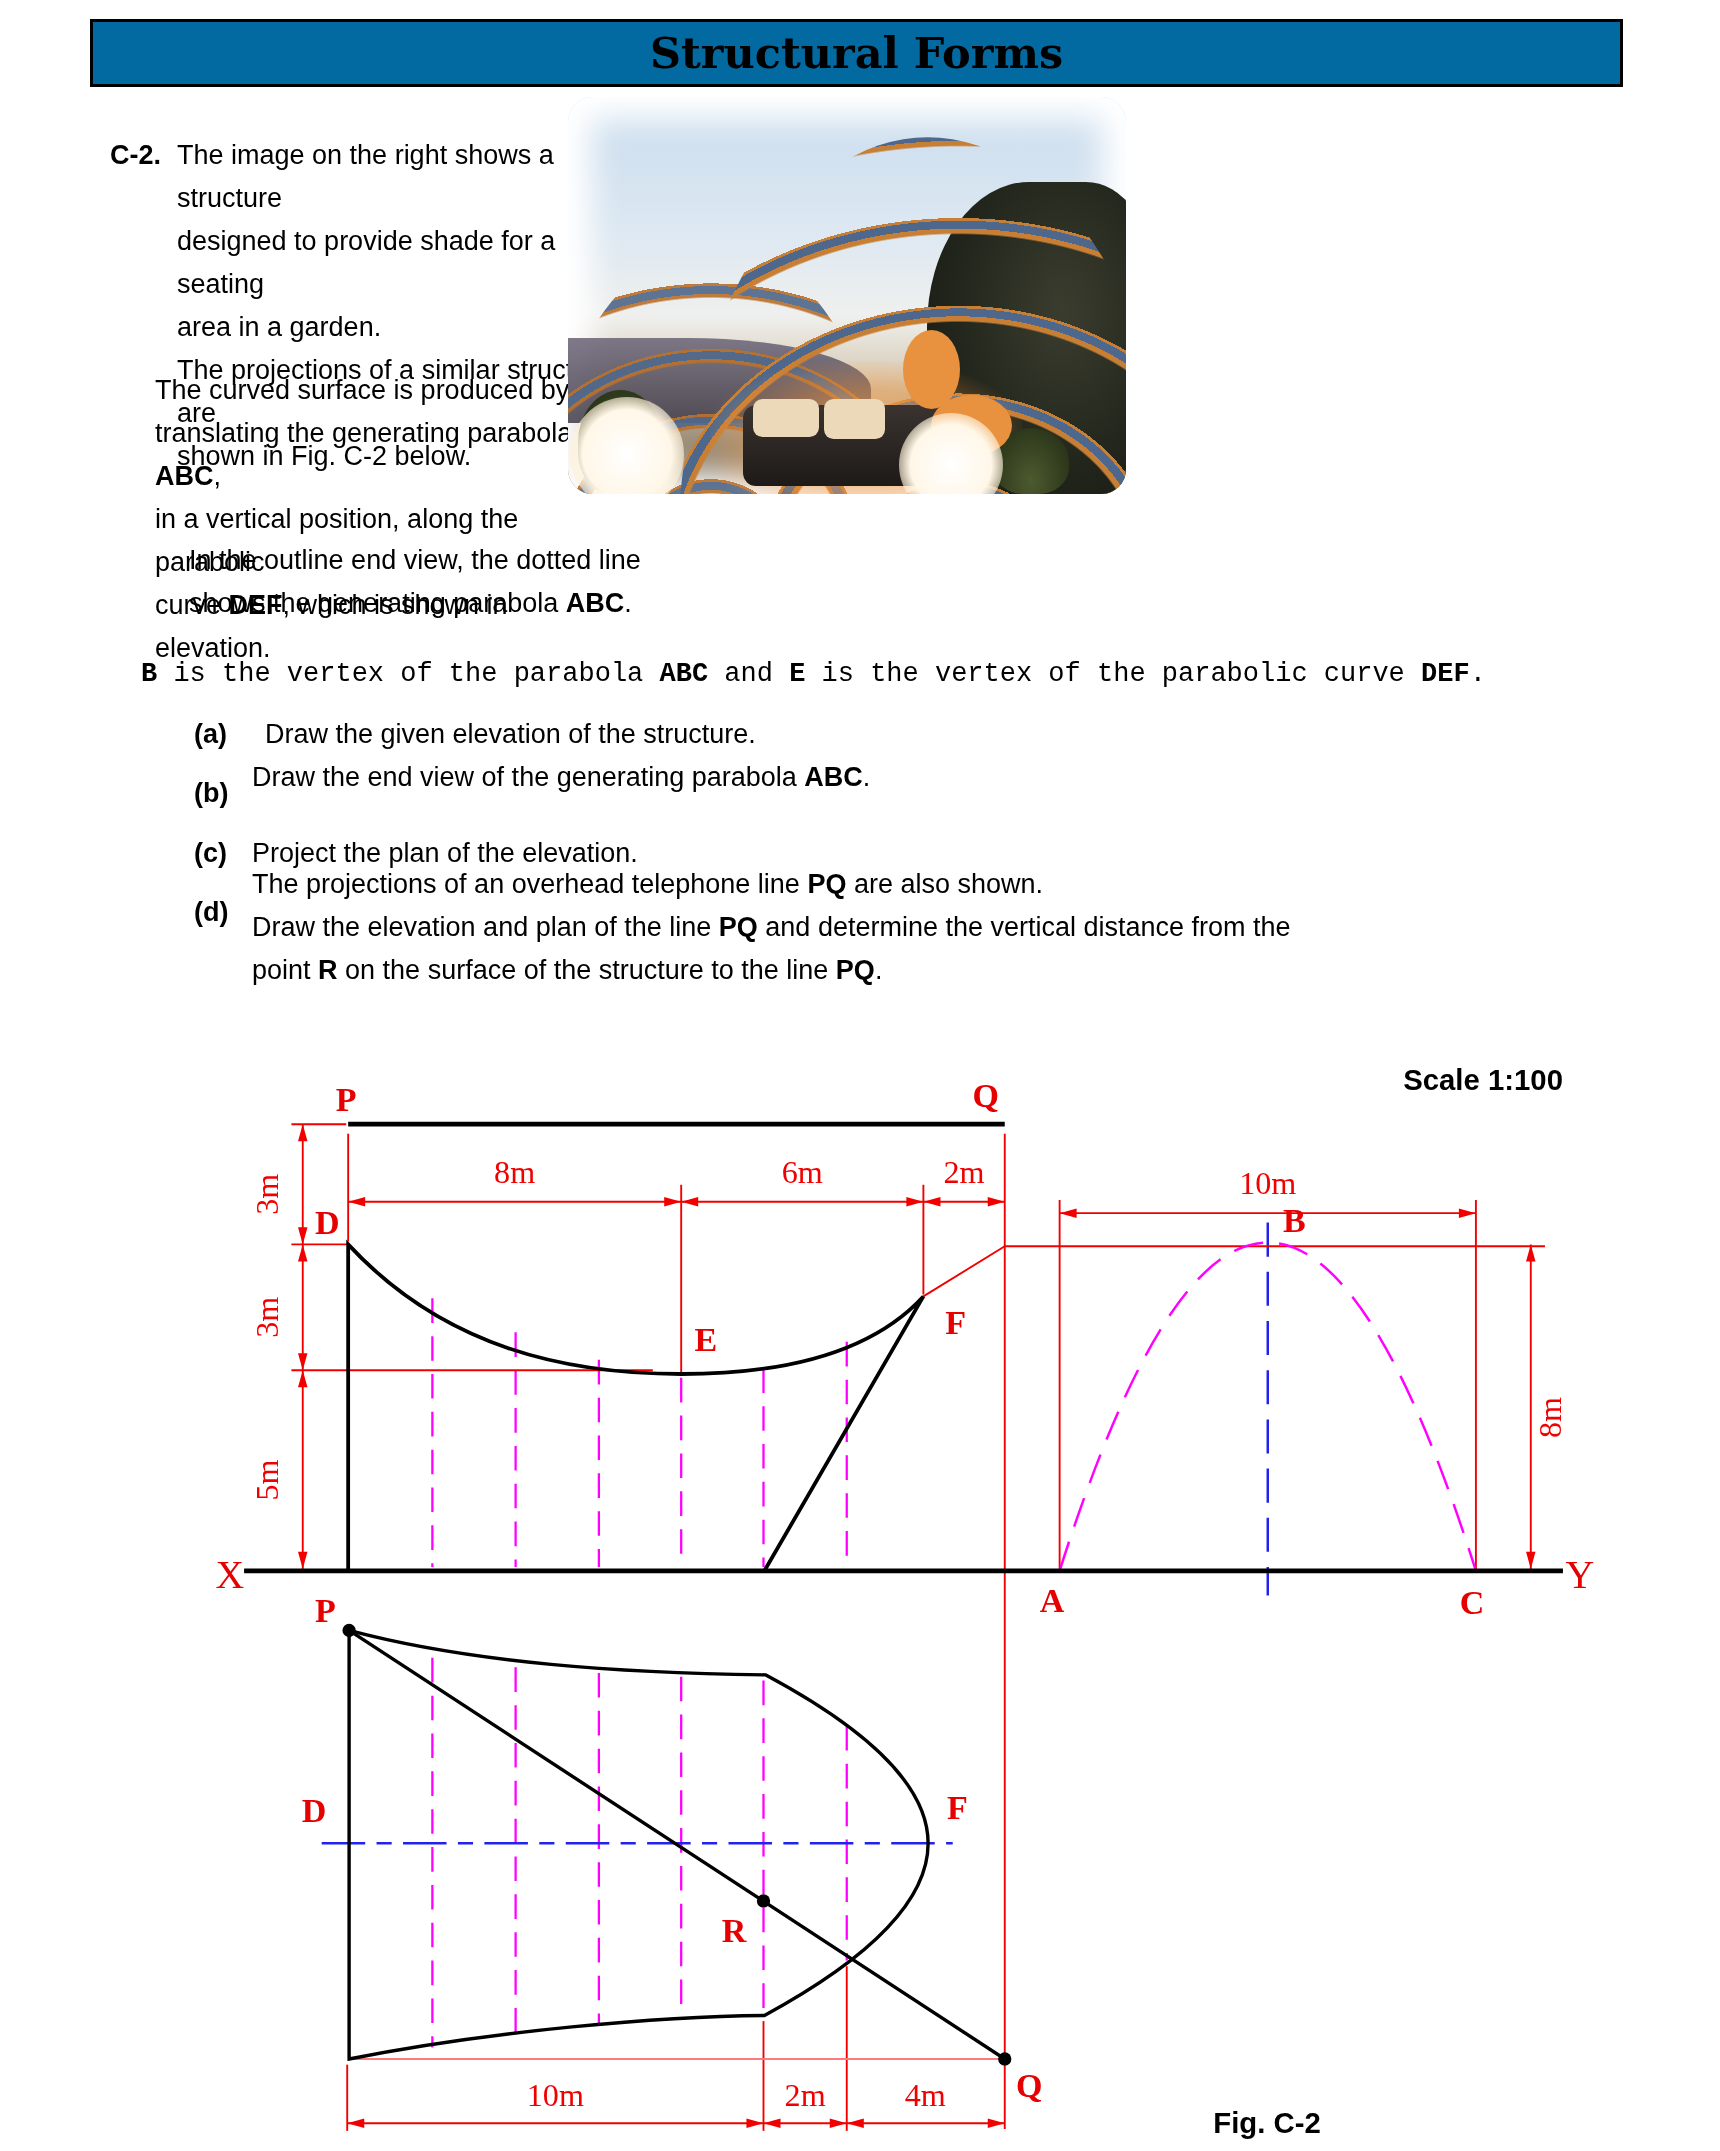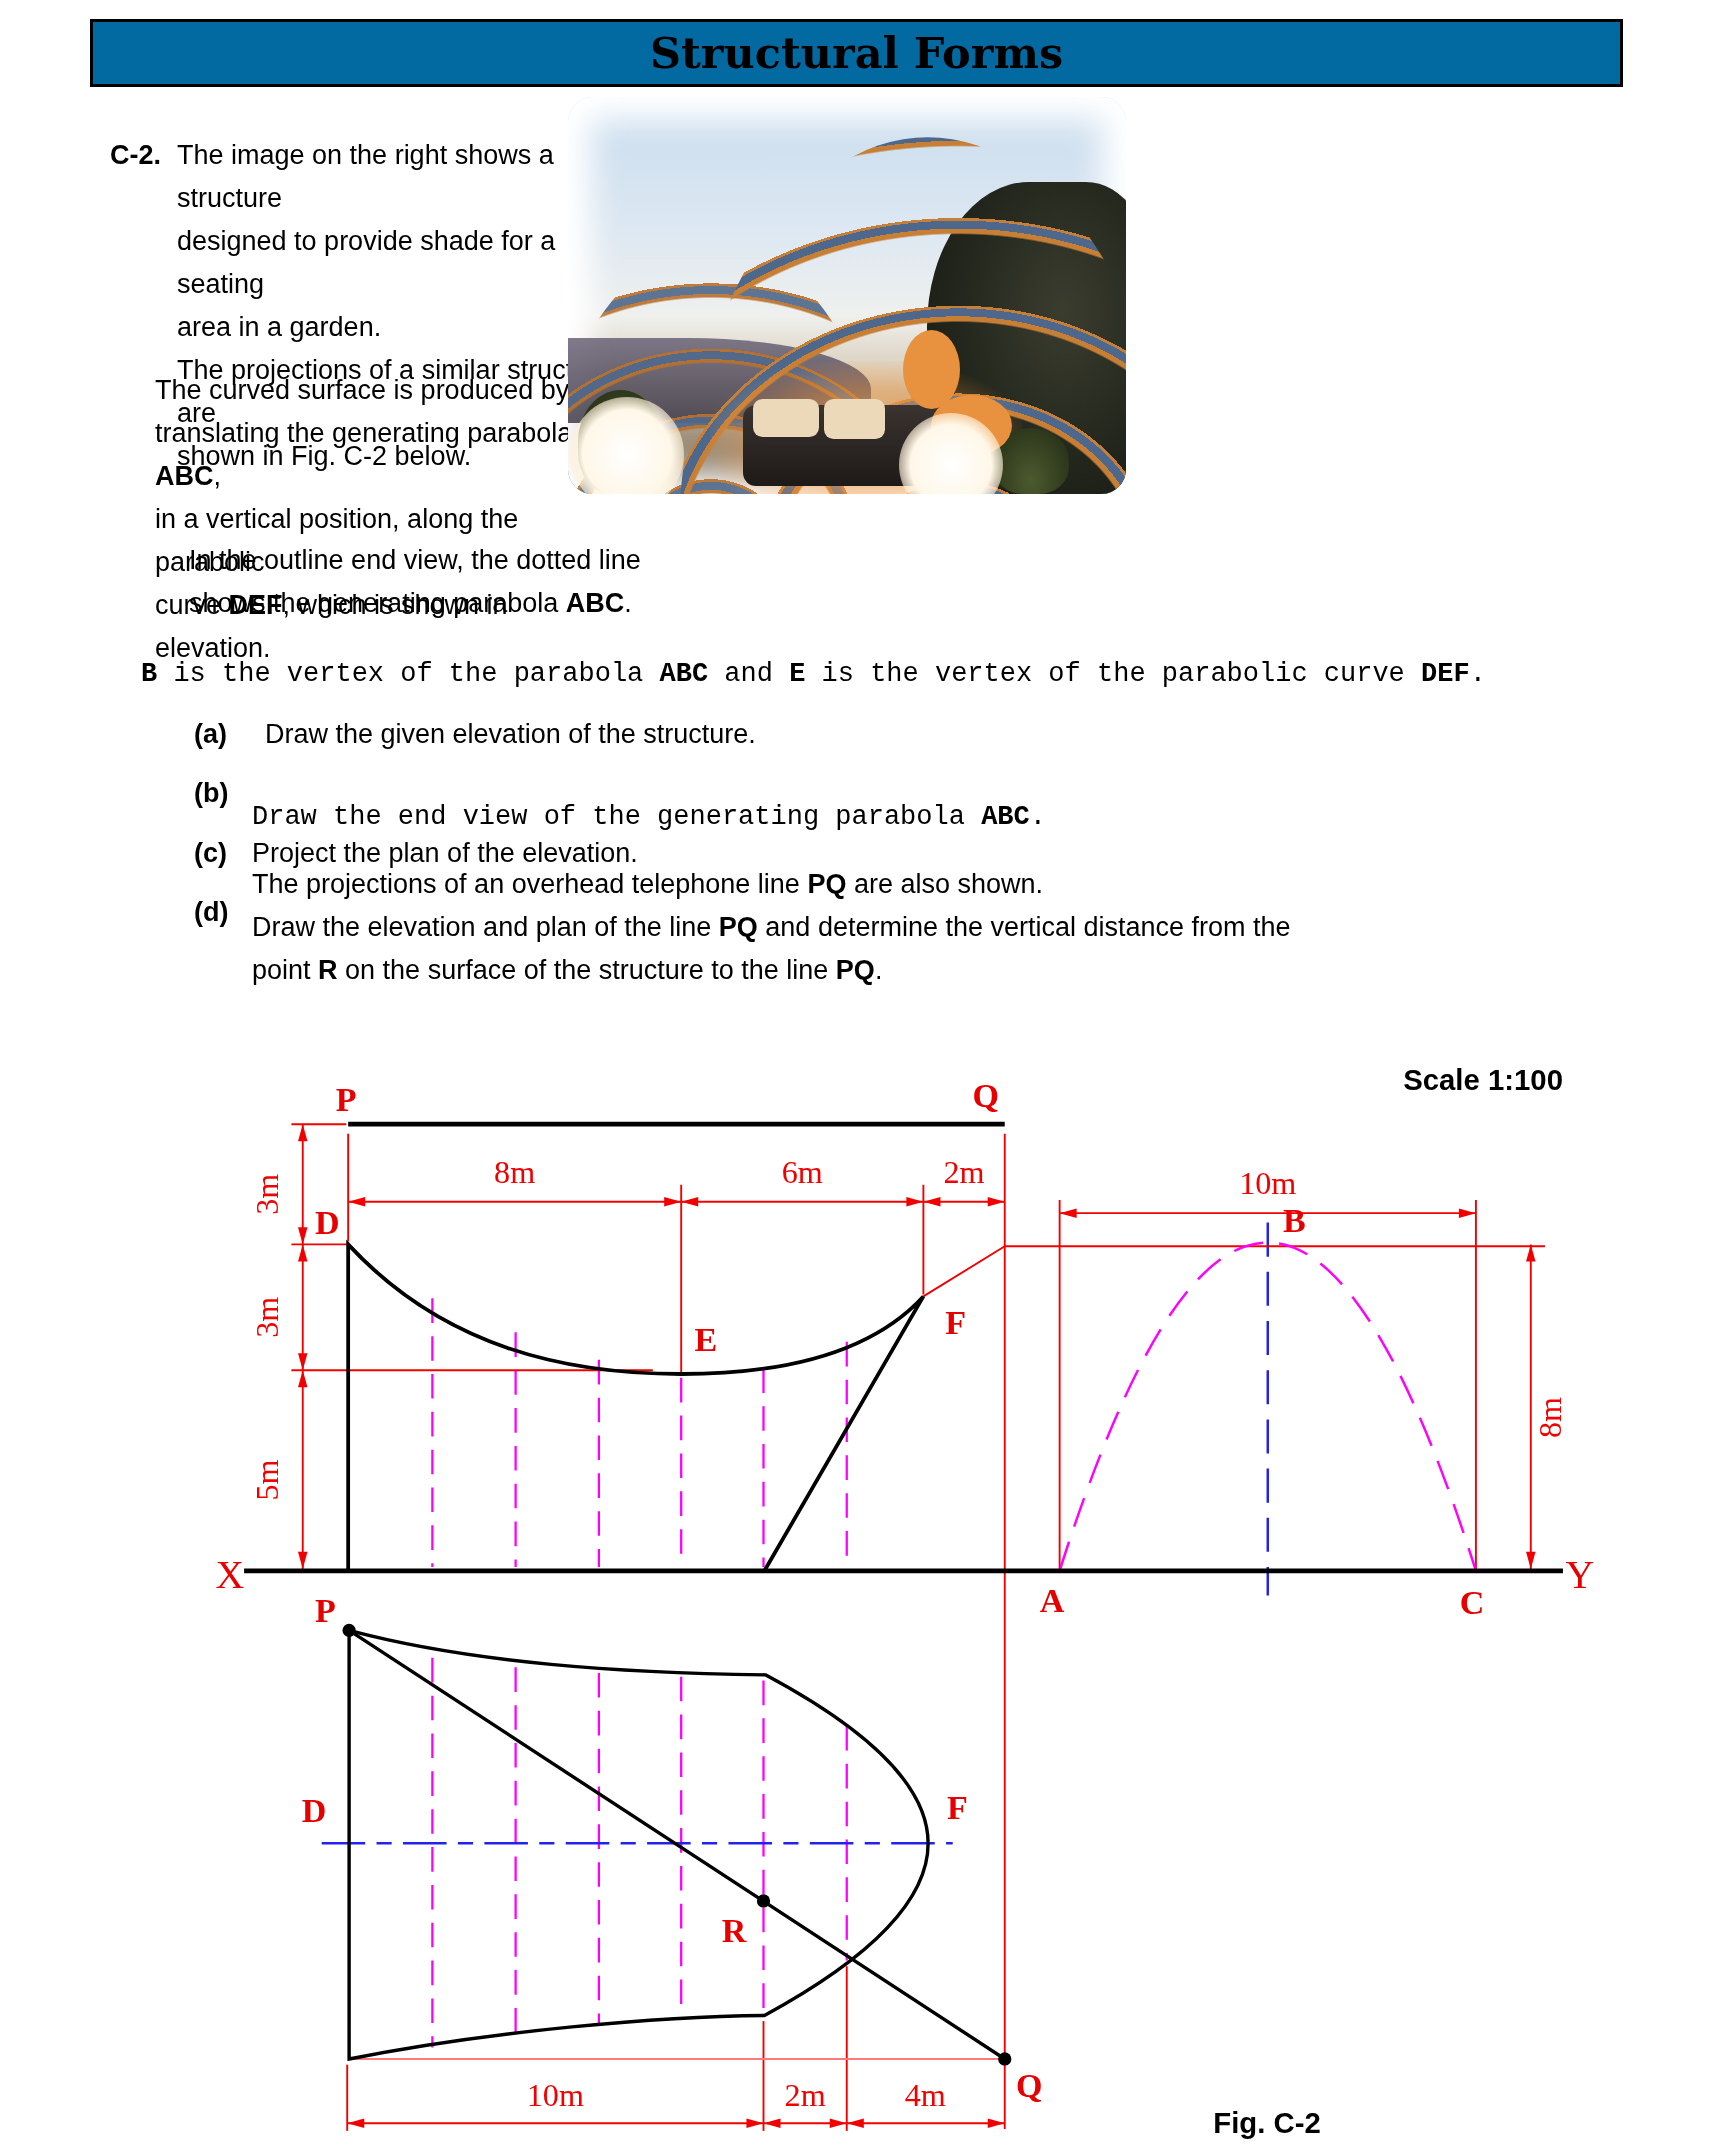--- a/index.html
+++ b/index.html
@@ -41,21 +41,21 @@
 
 <div class="txt bold" style="left:83px;top:134px;margin-left:27px;">C-2.</div>
 <div class="txt" style="left:141px;top:134px;width:445px;margin-left:36px;">The image on the right shows a structure<br>designed to provide shade for a seating<br>area in a garden.<br>The projections of a similar structure are<br>shown in Fig. C-2 below.</div>
 <div class="txt" style="left:155px;top:369px;width:454px;">The curved surface is produced by<br>translating the generating parabola <b>ABC</b>,<br>in a vertical position, along the parabolic<br>curve <b>DEF</b>, which is shown in elevation.</div>
 <div class="txt" style="left:141px;top:539px;width:454px;margin-left:48px;">In the outline end view, the dotted line<br>shows the generating parabola <b>ABC</b>.</div>
 <div class="txt" style="left:141px;top:653px;width:1420px;font-family:Liberation Mono, monospace;"><b>B</b> is the vertex of the parabola <b>ABC</b> and <b>E</b> is the vertex of the parabolic curve <b>DEF</b>.</div>
 
 <div class="txt bold" style="left:194px;top:713px;">(a)</div>
 <div class="txt" style="left:245px;top:713px;width:1325px;margin-left:20px;">Draw the given elevation of the structure.</div>
 <div class="txt bold" style="left:194px;top:772px;">(b)</div>
-<div class="txt" style="left:252px;top:796px;width:1325px;font-family:Liberation Mono, monospace;">Draw the end view of the generating parabola <b>ABC</b>.</div>
+<div class="txt" style="left:252px;top:756px;width:1325px;">Draw the end view of the generating parabola <b>ABC</b>.</div>
 <div class="txt bold" style="left:194px;top:832px;">(c)</div>
 <div class="txt" style="left:252px;top:832px;width:1325px;">Project the plan of the elevation.</div>
 <div class="txt bold" style="left:194px;top:891px;">(d)</div>
 <div class="txt" style="left:252px;top:863px;width:1344px;">The projections of an overhead telephone line <b>PQ</b> are also shown.<br>Draw the elevation and plan of the line <b>PQ</b> and determine the vertical distance from the<br>point <b>R</b> on the surface of the structure to the line <b>PQ</b>.</div>
 
 <div class="photo">
   <div class="hill"></div>
   <div class="hedge"></div>
   <div class="arch arch2"></div>
   <div class="arch arch1"></div>

